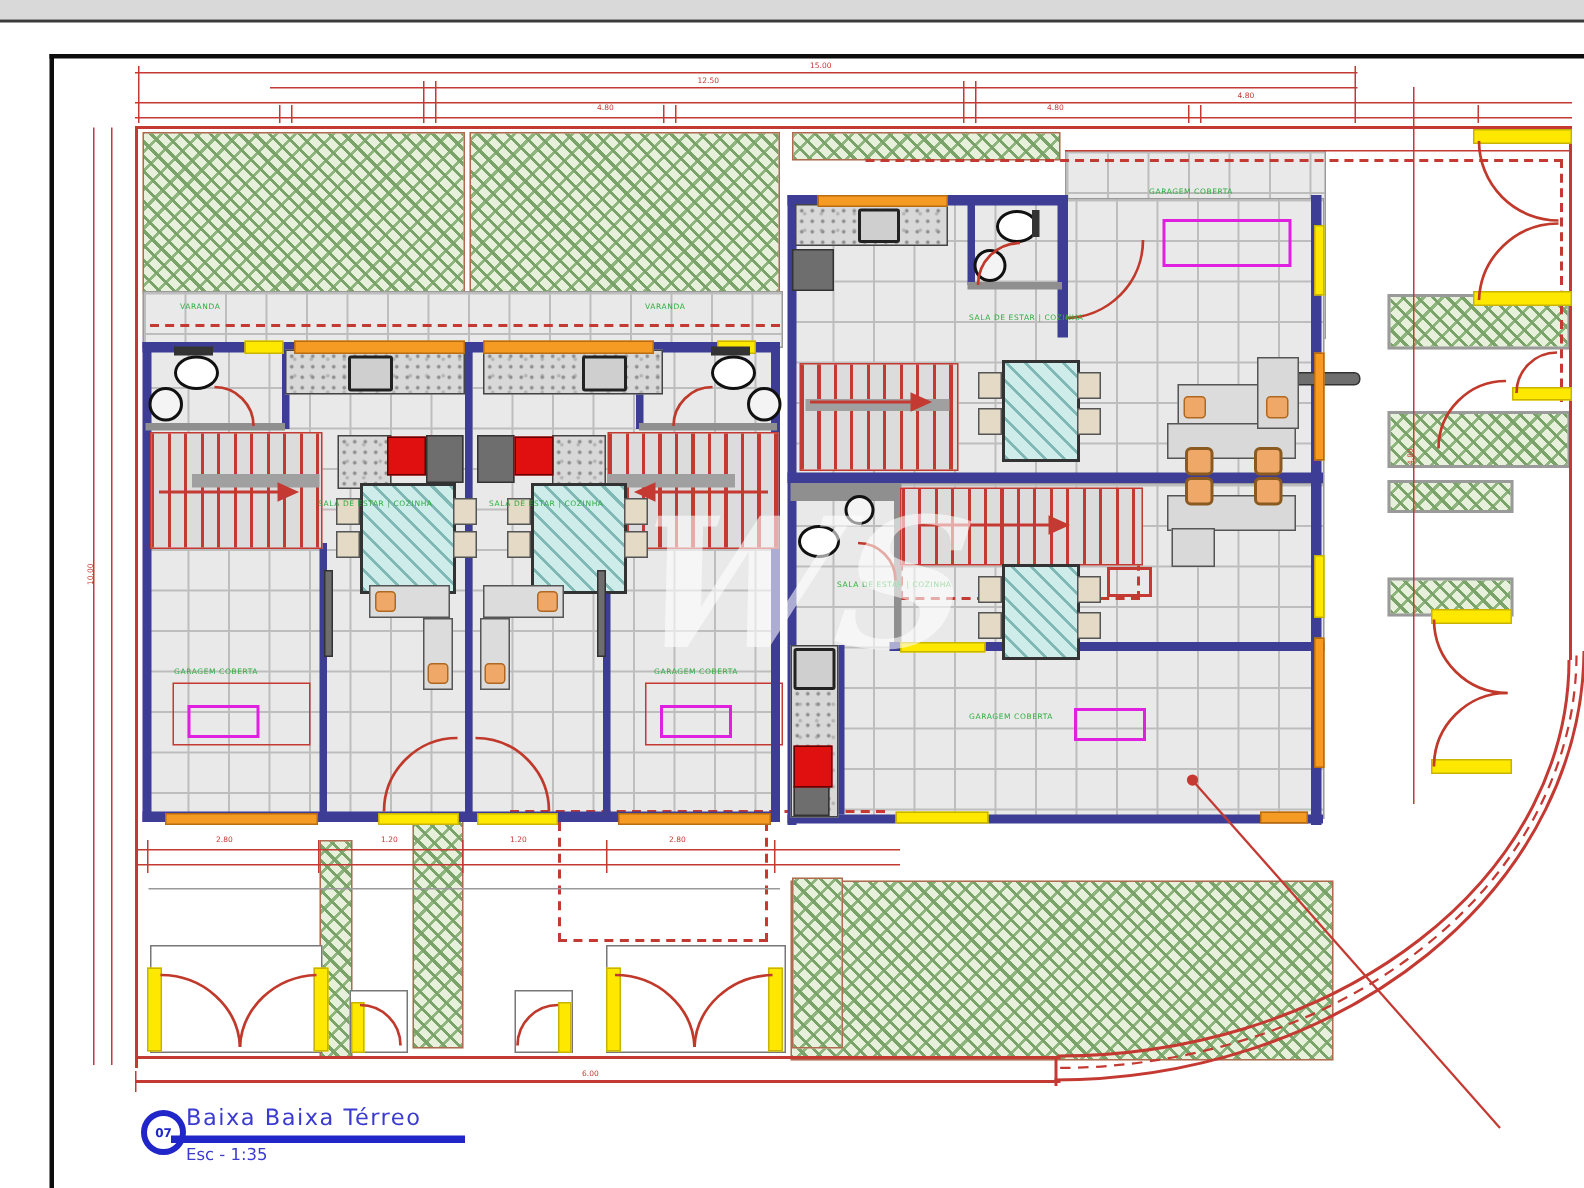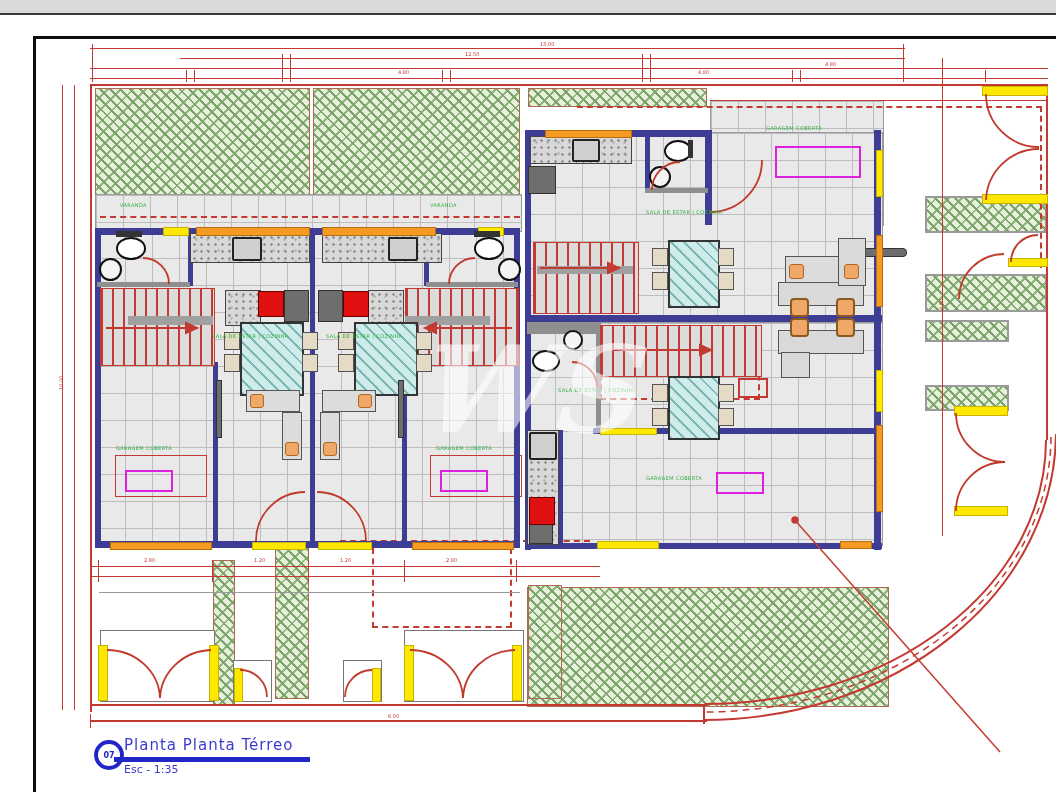--- a/index.html
+++ b/index.html
@@ -348,17 +348,17 @@
   <div class="abs dlabel" style="left:698px;top:69px;">4.80</div>
   <div class="abs dlabel" style="left:540px;top:41px;">15.00</div>
   <div class="abs dlabel" style="left:465px;top:51px;">12.50</div>
   <div class="abs dlabel rot" style="left:58px;top:390px;">10.00</div>
   <div class="abs dlabel rot" style="left:938px;top:310px;">4.80</div>
   <div class="abs dlabel" style="left:825px;top:61px;">4.80</div>
 
   <div id="wmark" class="abs" style="left:425px;top:330px;">WS</div>
 
   <div id="tb-circle" class="abs" style="left:94px;top:740px;width:22px;height:22px;">07</div>
-  <div class="abs tb" style="left:124px;top:736px;font-size:15px;letter-spacing:1px;">Planta Planta Térreo</div>
+  <div class="abs tb" style="left:124px;top:736px;font-size:15px;letter-spacing:1px;">Baixa Baixa Térreo</div>
   <div id="tb-bar" class="abs" style="left:114px;top:757px;width:196px;height:5px;"></div>
   <div class="abs tb" style="left:124px;top:763px;font-size:11px;">Esc - 1:35</div>
 
 </div>
 
 </body></html>

